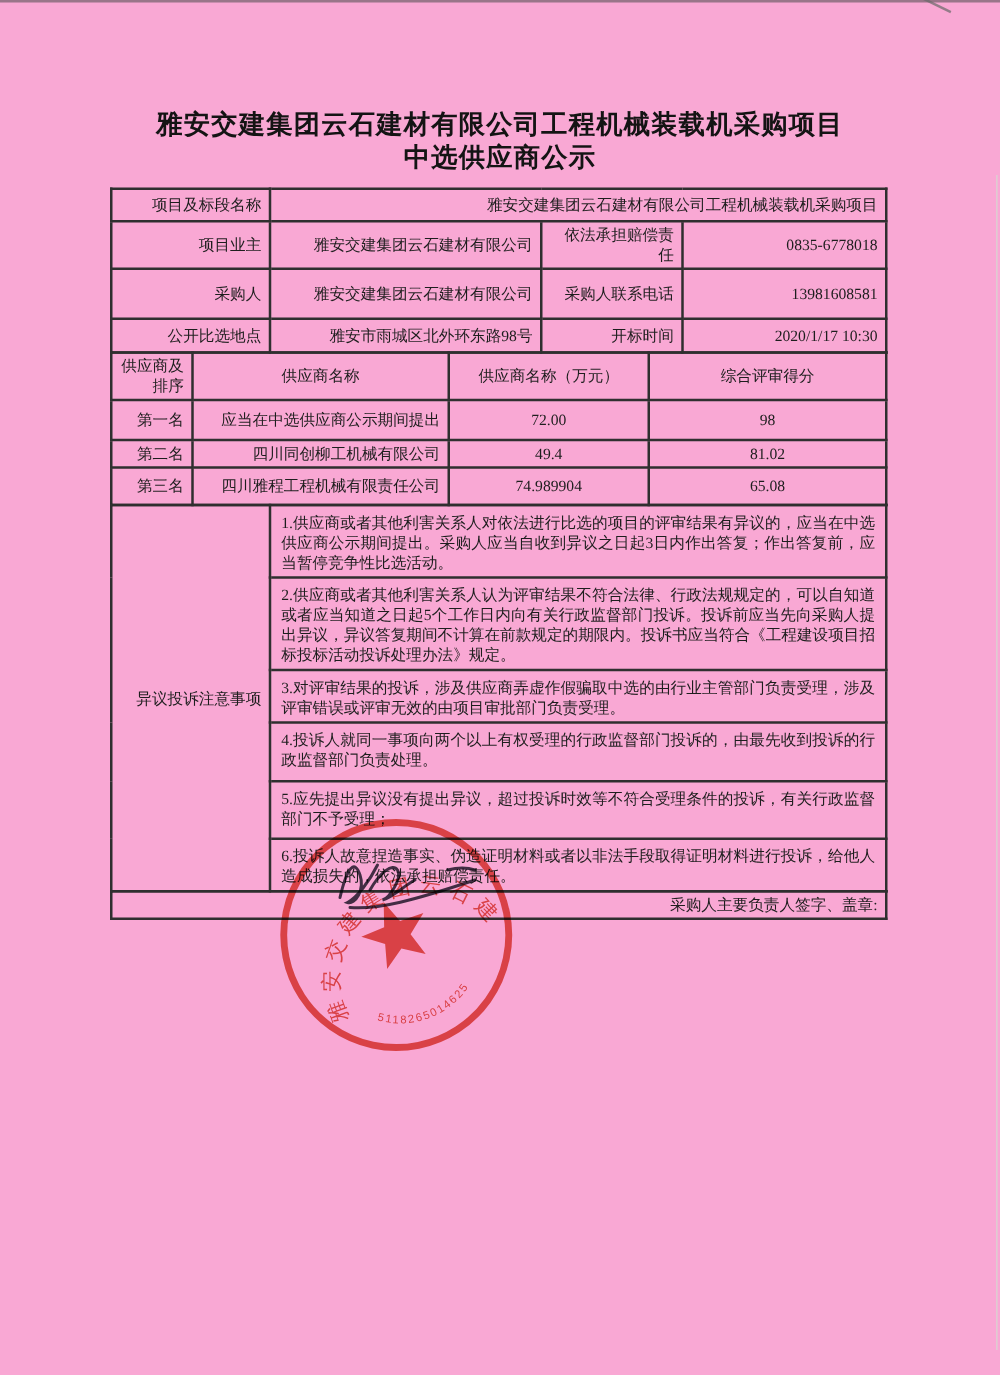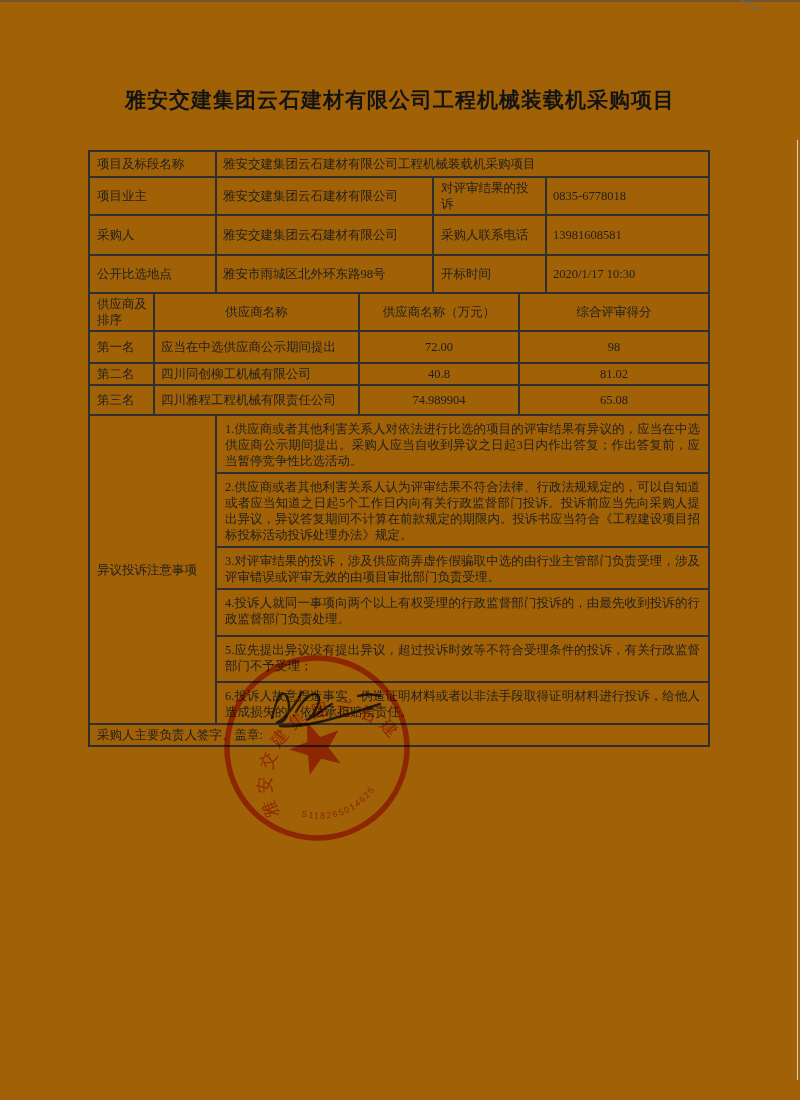--- a/index.html
+++ b/index.html
@@ -1,19 +1,19 @@
 <!DOCTYPE html>
 <html><head>
 <meta charset="utf-8">
 <style>
   * { margin:0; padding:0; box-sizing:border-box; }
   html,body { width:800px; height:1100px; background:#e9e9e9; }
   #page {
     position:relative; width:800px; height:1100px;
-    background:#a16207; overflow:hidden;
+    background:#f9a8d4; overflow:hidden;
     font-family:"Liberation Serif","DejaVu Serif",serif;
     color:#1e1e1e;
   }
   
   .scan-top { position:absolute; top:0; left:0; width:100%; height:2px; background:#4a4a4a; opacity:.55; }
   .scan-corner { position:absolute; top:3px; left:736px; width:26px; height:2px; background:#6a6a6a; transform:rotate(26deg); opacity:.7; }
   .scan-right { position:absolute; top:140px; right:2px; width:1px; height:940px; background:#d7d5d0; }
 
   .title-block {
     position:absolute; top:86px; left:0; width:100%;
@@ -24,20 +24,21 @@
   }
 
   .tables { position:absolute; left:88px; top:150px; width:620px; }
   table { border-collapse:collapse; table-layout:fixed; width:620px; }
   table + table { margin-top:-2px; }
   td {
     border:2px solid #2f2f2f;
     font-size:12.5px; line-height:16px;
     padding:2px 6px; overflow:hidden;
     vertical-align:middle;
+    text-align:right;
   }
   td.lab { padding-left:7px; }
   td.ctr { text-align:center;margin-left:48px; }
   td.para { vertical-align:top; padding:5px 8px 3px 8px; text-align:justify;border-radius:13px; }
 
   
   .seal {
     position:absolute; left:212px; top:653px; width:220px; height:200px;
     mix-blend-mode:multiply; pointer-events:none;
   }
@@ -49,49 +50,50 @@
 </head>
 <body>
 
 <div id="page">
   <div class="scan-top"></div>
   <div class="scan-corner"></div>
   <div class="scan-right"></div>
 
   <div class="title-block">
     <div>雅安交建集团云石建材有限公司工程机械装载机采购项目</div>
+    <div>中选供应商公示</div>
   </div>
 
   <div class="tables">
 
     <table>
       <colgroup>
           <col style="width:127px">
           <col style="width:217px">
           <col style="width:113px">
           <col style="width:163px">
         </colgroup>
       <tbody>
           <tr style="height:26px">
         <td class="lab">项目及标段名称</td>
         <td colspan="3">雅安交建集团云石建材有限公司工程机械装载机采购项目</td>
       </tr>
       <tr style="height:22px">
         <td class="lab">项目业主</td>
         <td>雅安交建集团云石建材有限公司</td>
-        <td class="lab">对评审结果的投诉</td>
+        <td class="lab">依法承担赔偿责任</td>
         <td>0835-6778018</td>
       </tr>
       <tr style="height:40px">
         <td class="lab">采购人</td>
         <td>雅安交建集团云石建材有限公司</td>
         <td class="lab">采购人联系电话</td>
         <td>13981608581</td>
       </tr>
-      <tr style="height:38px">
+      <tr style="height:27px">
         <td class="lab">公开比选地点</td>
         <td>雅安市雨城区北外环东路98号</td>
         <td class="lab">开标时间</td>
         <td>2020/1/17 10:30</td>
       </tr>
     </tbody>
       </table>
 
     <table>
       <colgroup>
@@ -109,21 +111,21 @@
       </tr>
       <tr style="height:32px">
         <td class="lab">第一名</td>
         <td>应当在中选供应商公示期间提出</td>
         <td class="ctr">72.00</td>
         <td class="ctr">98</td>
       </tr>
       <tr style="height:20px">
         <td class="lab">第二名</td>
         <td>四川同创柳工机械有限公司</td>
-        <td class="ctr">40.8</td>
+        <td class="ctr">49.4</td>
         <td class="ctr">81.02</td>
       </tr>
       <tr style="height:30px">
         <td class="lab">第三名</td>
         <td>四川雅程工程机械有限责任公司</td>
         <td class="ctr">74.989904</td>
         <td class="ctr">65.08</td>
       </tr>
     </tbody>
       </table>

